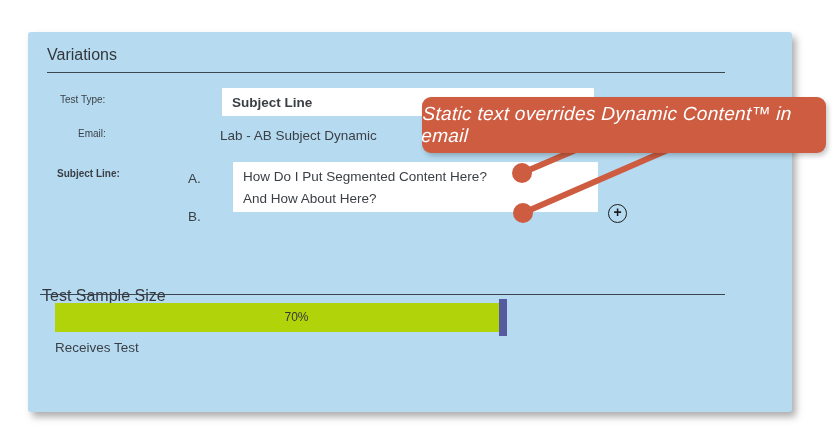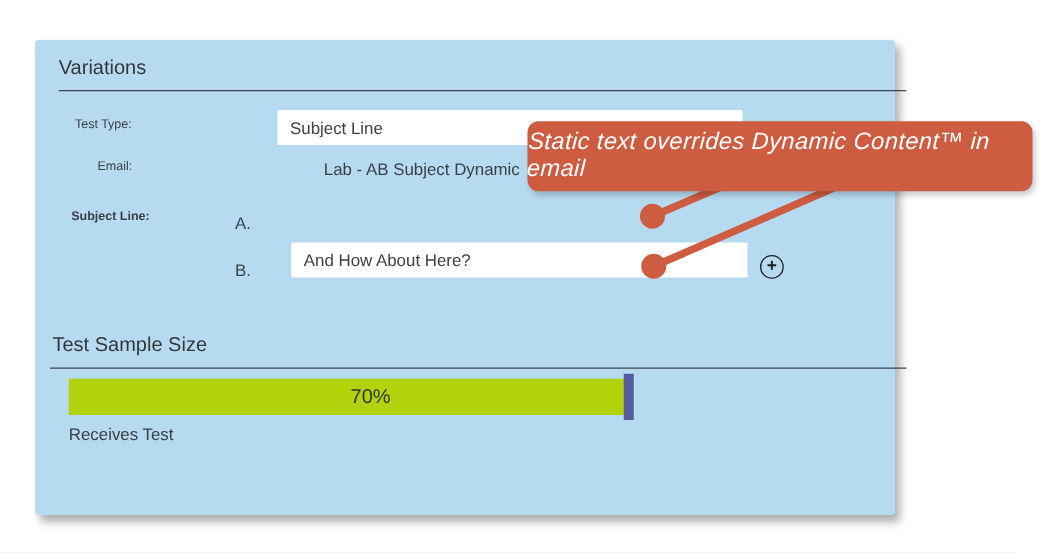--- a/index.html
+++ b/index.html
@@ -1,21 +1,21 @@
 <!DOCTYPE html>
 <html><head>
 <meta charset="utf-8">
 <style>
   * { margin:0; padding:0; box-sizing:border-box; }
   html,body { width:836px; height:442px; background:#ffffff;
     font-family:"Liberation Sans", sans-serif; overflow:hidden; }
   .stage { position:relative; width:836px; height:442px; background:#ffffff; }
 
   
-  .panel { position:absolute; left:28px; top:32px; width:688px; height:380px;
+  .panel { position:absolute; left:28px; top:32px; width:764px; height:380px;
     background:#b6dbf1; border-radius:3px;
     box-shadow:4px 5px 7px rgba(110,110,110,0.55); }
 
   .section-title { position:absolute; font-size:16px; color:#33373c; }
   .rule { position:absolute; height:1px; background:#3c4650; }
 
   .field-label { position:absolute; font-size:10px; color:#3a3f45; }
   .variant-key { position:absolute; font-size:13.5px; color:#3a3f45; }
 
   .text-input { position:absolute; height:28px; background:#ffffff; border:none;
@@ -35,54 +35,55 @@
   .callout { position:absolute; left:422px; top:97px; width:404px; height:56px;
     background:#cd5c41; border-radius:9px; z-index:5;
     box-shadow:2px 3px 5px rgba(0,0,0,0.22);
     display:flex; align-items:center; justify-content:center; }
   .callout span { color:#ffffff; font-size:19px; font-style:italic;
     letter-spacing:0.3px; transform:skewX(-3deg); }
 
   
   .sample-bar { position:absolute; left:27px; top:271px; width:640px; height:29px; }
   .seg { position:absolute; top:0; height:29px; line-height:29px;
-    text-align:center; font-size:16px; color:#33373c;padding-left:35px; }
+    text-align:center; font-size:12px; color:#33373c;padding-left:35px; }
   .seg-green { left:0; background:#b0d30a; }
   .seg-white { right:0; background:#ffffff; }
   .handle { position:absolute; top:-4px; width:8px; height:37px;
     background:#565a9e; cursor:ew-resize; }
 
   .bar-caption { position:absolute; font-size:13.5px; color:#3a3f45; }
 </style>
 </head>
 <body>
 
 <div class="stage">
 
   <div class="panel">
 
     <div class="section-title" style="left:19px; top:14px;">Variations</div>
     <div class="rule" style="left:19px; top:40px; width:678px;"></div>
 
     <div class="field-label" style="left:32px; top:62px;">Test Type:</div>
-    <input class="text-input" style="left: 194px; top: 56px; width: 372px;" value="Subject Line">
+    <input class="text-input" style="left: 194px; top: 56px; width: 372px; font-weight: bold;" value="Subject Line">
 
     <div class="field-label" style="left:50px; top:96px;">Email:</div>
-    <div class="static-value" style="left:192px; top:96px;margin-left:39px;">Lab - AB Subject Dynamic</div>
+    <div class="static-value" style="left:192px; top:96px;">Lab - AB Subject Dynamic</div>
 
     <div class="field-label" style="left:29px; top:136px;font-weight:bold;">Subject Line:</div>
 
     <div class="variant-key" style="left:160px; top:139px;">A.</div>
+    <input class="text-input" style="left: 205px; top: 130px; width: 365px;" value="How Do I Put Segmented Content Here?">
 
     <div class="variant-key" style="left:160px; top:177px;">B.</div>
-    <input class="text-input" style="left: 205px; top: 162px; width: 365px;" value="And How About Here?">
+    <input class="text-input" style="left: 205px; top: 152px; width: 365px;" value="And How About Here?">
 
     <div class="add-btn">+</div>
 
-    <div class="section-title" style="left:14px; top:236px;">Test Sample Size</div>
+    <div class="section-title" style="left:14px; top:255px;">Test Sample Size</div>
     <div class="rule" style="left:12px; top:262px; width:685px;"></div>
 
     <div class="sample-bar">
       <div class="seg seg-green" style="width: 70%;">70%</div>
       <div class="handle" style="left: calc(70% - 4px);"></div>
     </div>
 
     <div class="bar-caption" style="left:27px; top:308px;">Receives Test</div>
   </div>
 

